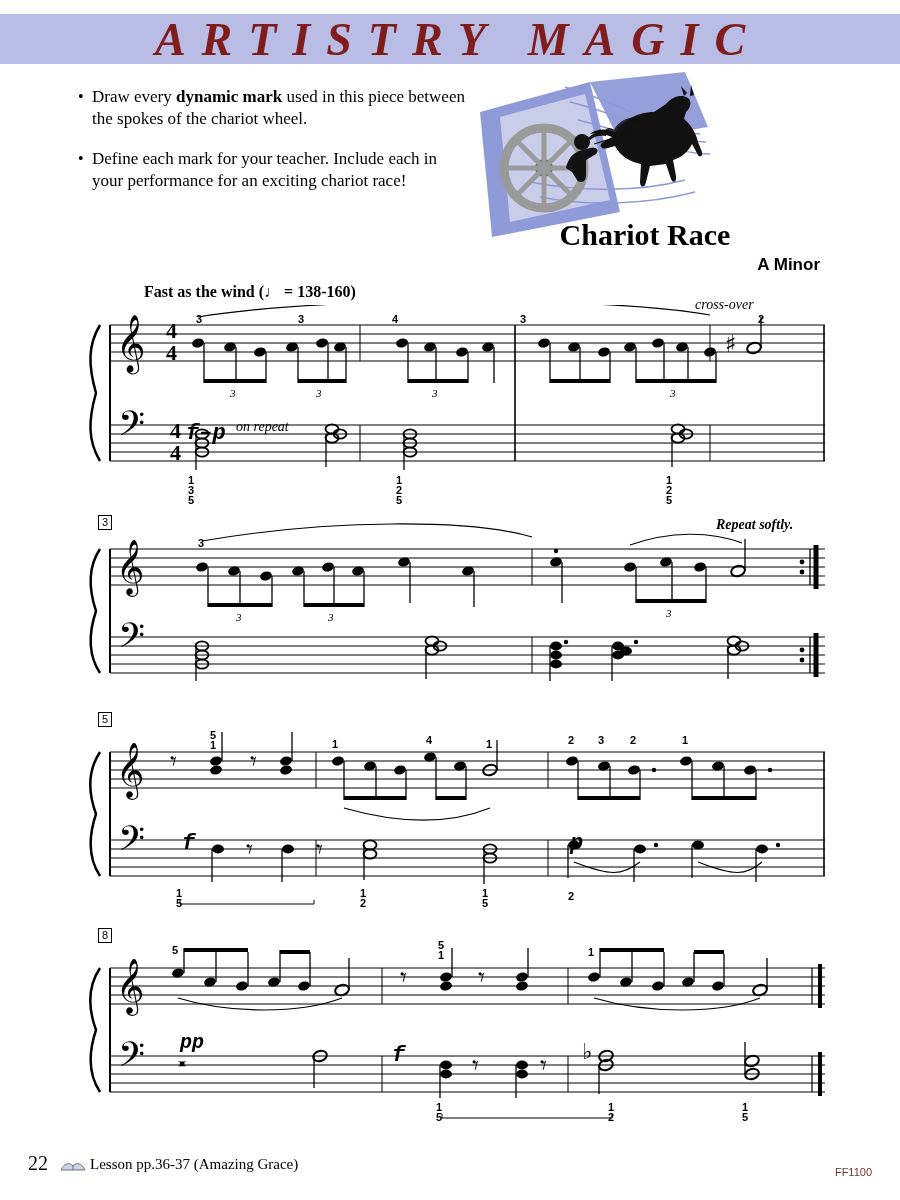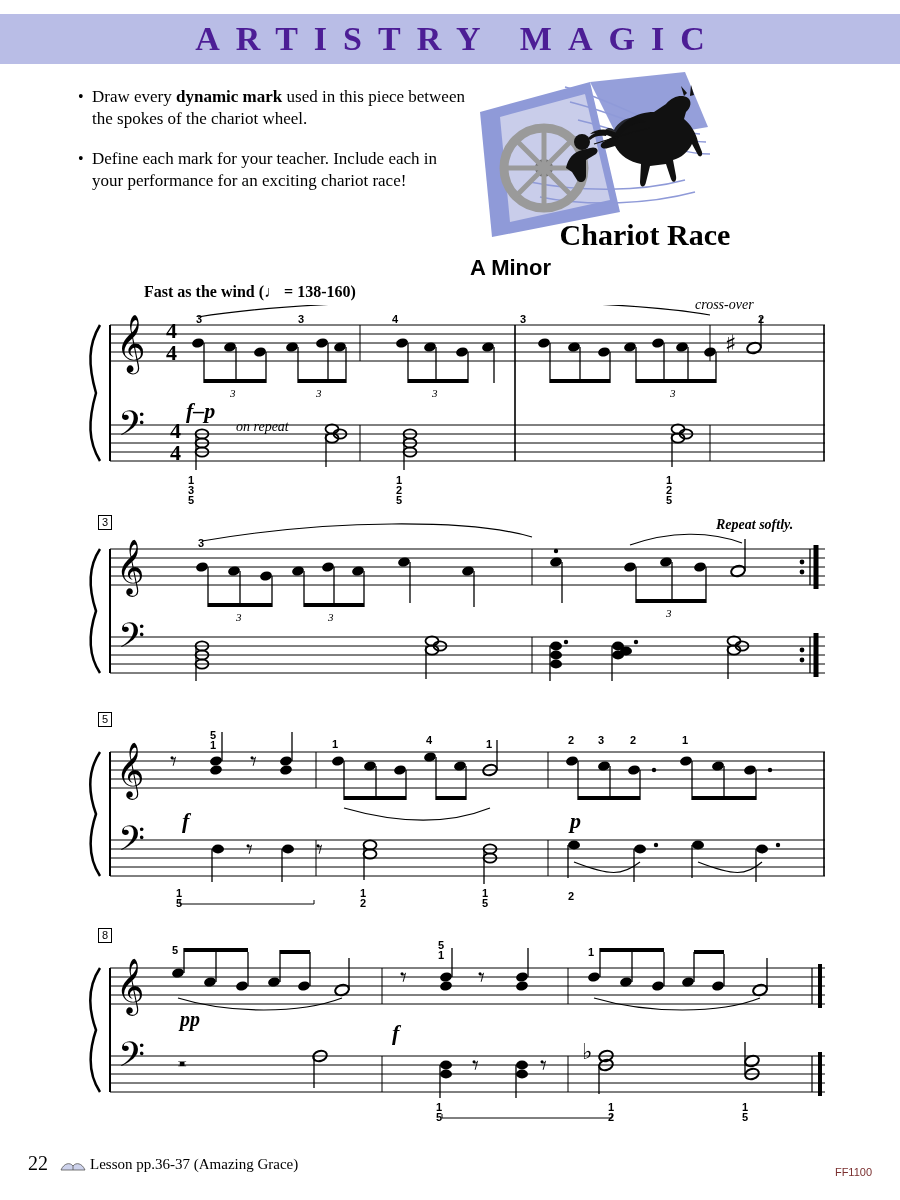--- a/index.html
+++ b/index.html
@@ -28,26 +28,27 @@
     left: 0;
     width: 900px;
     height: 50px;
     background: #b9bde6;
     display: flex;
     align-items: center;
     justify-content: center;
   }
   .banner-title {
     font-family: "Liberation Serif", serif;
-    font-size: 34px;
+    font-size: 46px;
     font-weight: bold;
     letter-spacing: 16px;
-    color: #4c1d95;
+    color: #7f1d1d;
     text-indent: 16px;
     white-space: nowrap;
+    font-style: italic;
   }
 
   
   .instructions {
     position: absolute;
     top: 86px;
     left: 78px;
     width: 390px;
   }
   .bullet-row {
@@ -86,22 +87,22 @@
     text-align: center;
     font-size: 30px;
     font-weight: bold;
     font-family: "Liberation Serif", serif;
   }
   .song-key {
     position: absolute;
     top: 255px;
     left: 470px;
     width: 350px;
-    text-align: left;
-    font-size: 22px;
+    text-align: right;
+    font-size: 17px;
     font-weight: bold;
     font-family: "Liberation Sans", sans-serif;
   }
 
   
   .tempo {
     position: absolute;
     top: 283px;
     left: 144px;
     font-size: 16px;
@@ -131,24 +132,25 @@
 
   .marking {
     position: absolute;
     font-family: "Liberation Serif", serif;
     font-style: italic;
     font-size: 14px;
     text-align: right;
   }
   .dyn {
     position: absolute;
-    font-family: Liberation Serif, serif;
+    font-family: Liberation Mono, monospace;
     font-style: italic;
     font-weight: bold;
     font-size: 22px;
+    margin-top: 23px;
   }
   .finger {
     position: absolute;
     font-size: 11px;
     font-family: "Liberation Sans", sans-serif;
     font-weight: bold;
   }
   .triplet {
     position: absolute;
     font-size: 11px;

